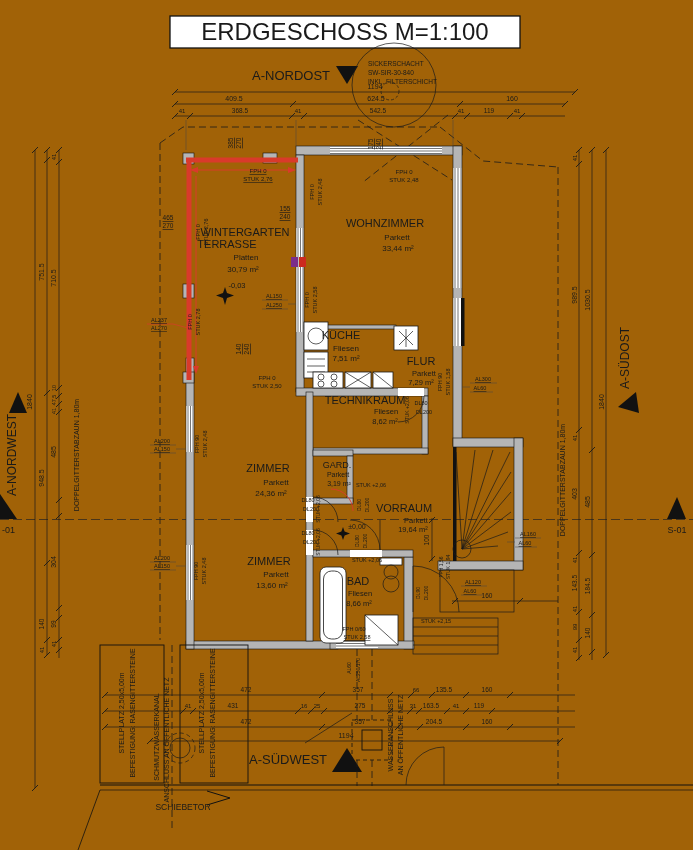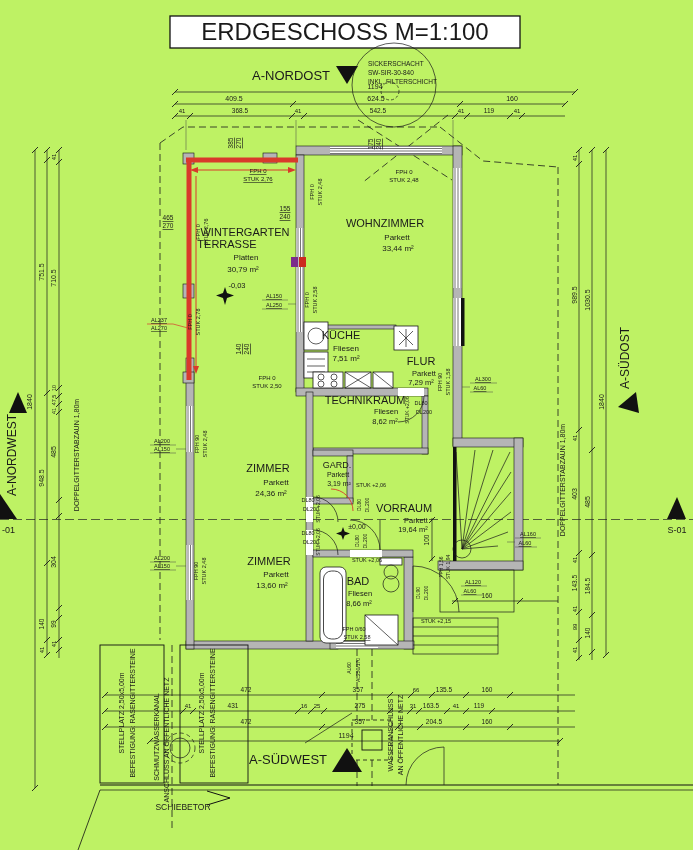--- a/index.html
+++ b/index.html
@@ -1,16 +1,16 @@
 <!DOCTYPE html>
 <html><head>
 <meta charset="utf-8">
 <style>
   html,body{margin:0;padding:0;background:#fff;}
-  #sheet{position:relative;width:693px;height:850px;background:#bef264;overflow:hidden;
+  #sheet{position:relative;width:693px;height:850px;background:#a16207;overflow:hidden;
          font-family:"Liberation Sans", sans-serif;}
   svg{position:absolute;left:0;top:0;}
   text{fill:#1a1a1a;}
   .thin{stroke:#1a1a1a;stroke-width:0.7;fill:none;}
   .hair{stroke:#444;stroke-width:0.5;fill:none;}
   .dash{stroke:#1a1a1a;stroke-width:0.8;fill:none;stroke-dasharray:7 4;}
   .wall{fill:#b5b5b5;stroke:#111;stroke-width:0.6;}
   .win{fill:#ffffff;stroke:none;}
   .winl{stroke:#1a1a1a;stroke-width:0.6;fill:none;}
   .redl{stroke:#d93a2b;fill:none;}

